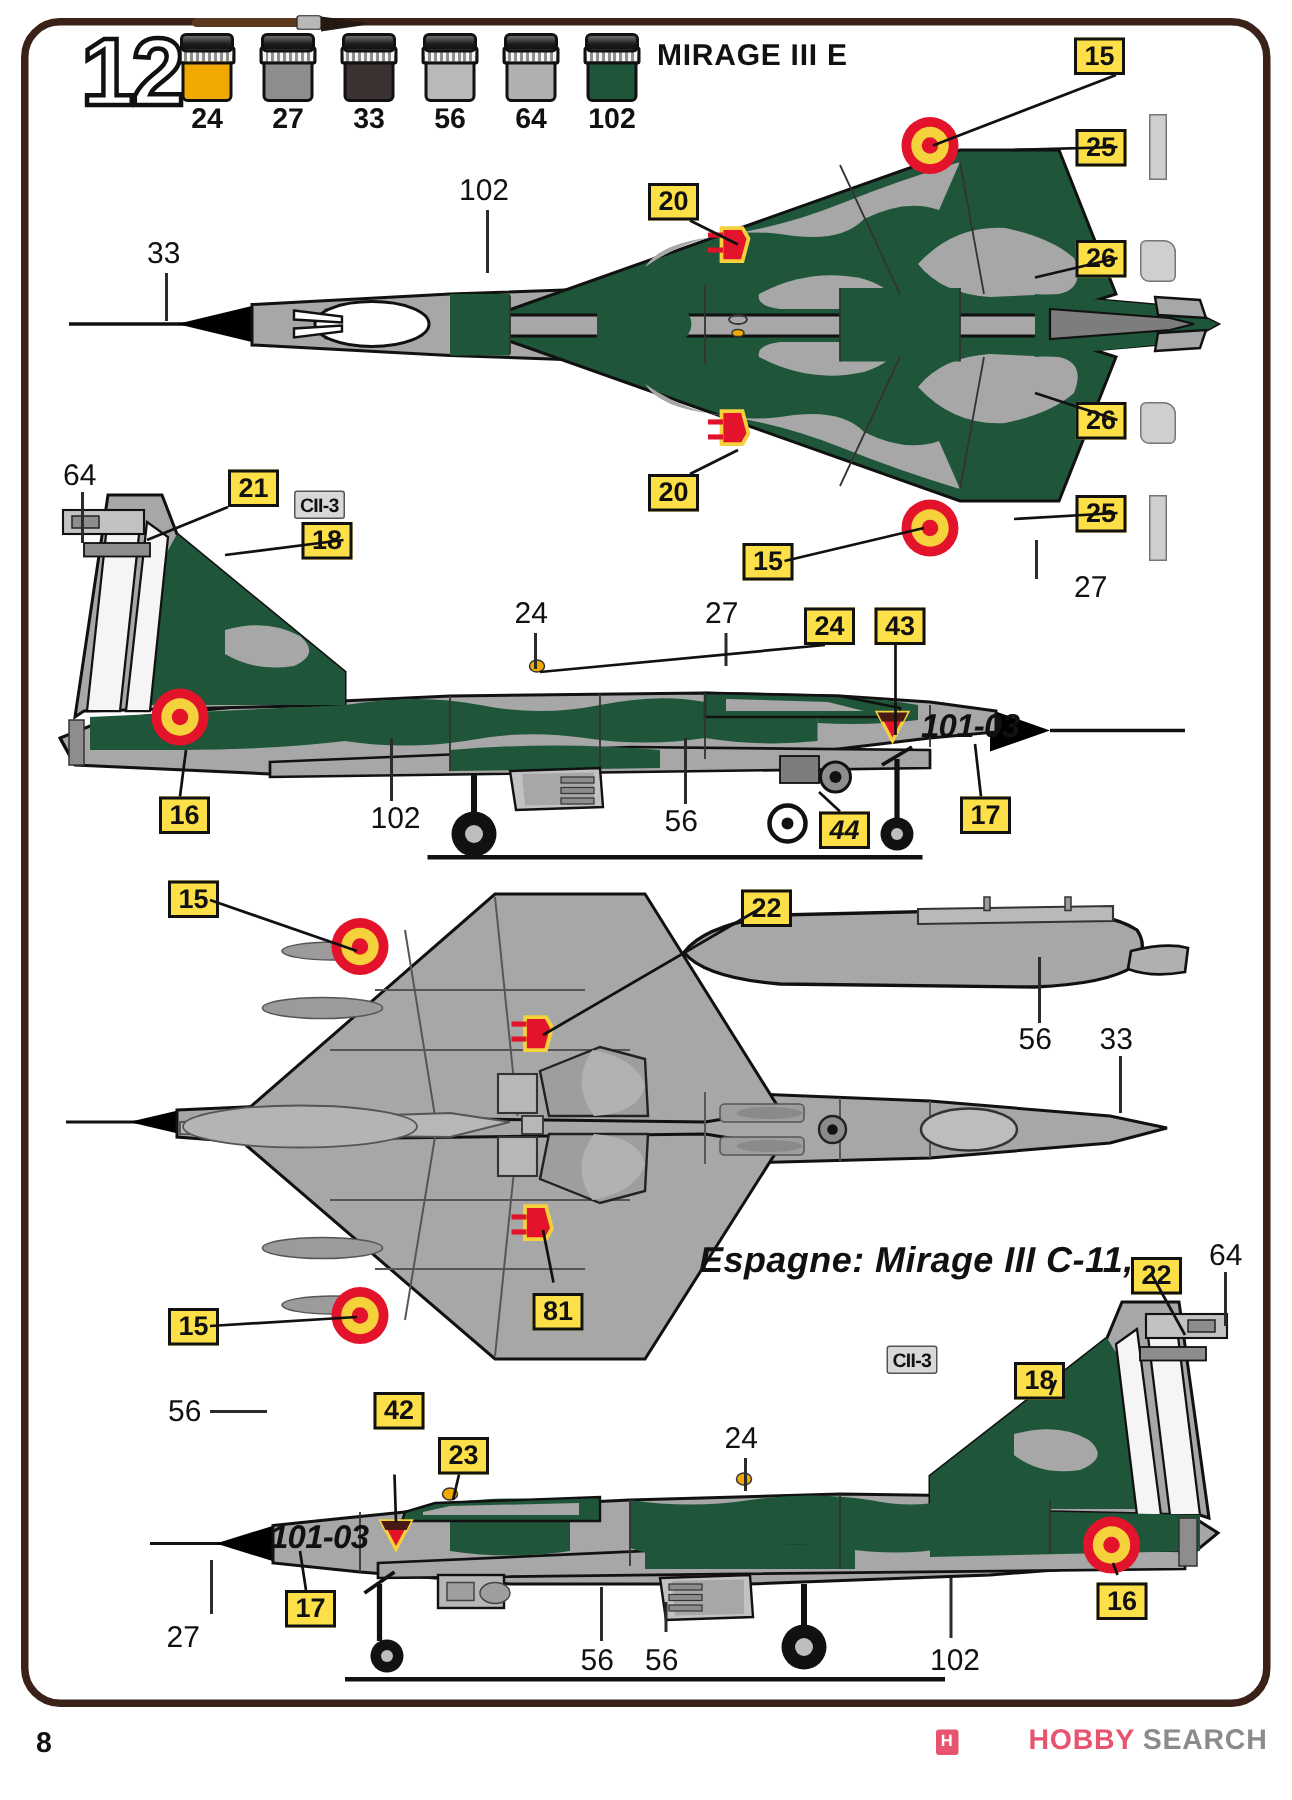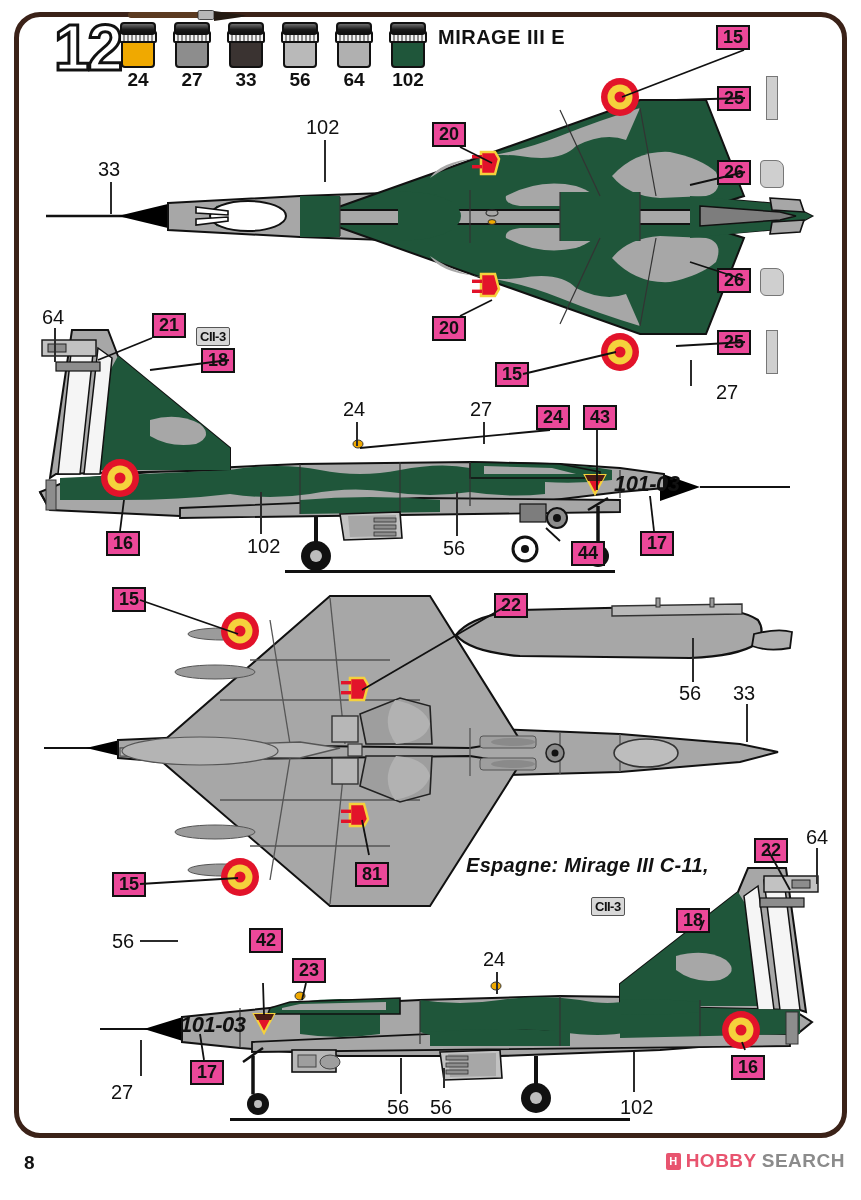--- a/index.html
+++ b/index.html
@@ -31,33 +31,33 @@
       border:2px solid #111;box-sizing:border-box;border-radius:4px;
       background:linear-gradient(180deg,#6d6d6d,#1b1b1b 60%,#111);}
   .pot .num{font-size:19px;font-weight:700;color:#111;margin-top:2px;
       line-height:19px;}
   .brush{position:absolute;left:128px;top:8px;width:122px;height:16px;}
 
   
   .kit-title{position:absolute;left:438px;top:26px;font-size:20px;
       font-weight:700;color:#111;letter-spacing:.5px;}
 
-  .caption{position:absolute;left:466px;top:826px;font-size:20px;
+  .caption{position:absolute;left:466px;top:826px;font-size:24px;
       font-weight:700;font-style:italic;color:#111;line-height:30px;
-      letter-spacing:.3px;margin-top:24px;}
+      letter-spacing:.3px;}
 
   
   .plabel{position:absolute;font-size:20px;color:#111;font-weight:400;}
   
   .lead{position:absolute;background:#2b2b2b;}
   .lead.v{width:1.6px;}
   .lead.h{height:1.6px;}
 
   
-  .boxed{position:absolute;border:2.2px solid #111;background:#ec4899;
+  .boxed{position:absolute;border:2.2px solid #111;background:#fde047;
       font-size:18px;font-weight:700;color:#111;padding:0px 5px 1px;
       line-height:21px;box-sizing:border-box;height:25px;min-width:28px;
       text-align:right;}
 
   
   .chip{position:absolute;background:#d8d8d8;border:1px solid #555;
       font-size:13px;font-weight:700;color:#111;padding:1px 3px;
       border-radius:2px;letter-spacing:-.5px;}
 
   
@@ -73,21 +73,21 @@
       pointer-events:none;}
 
   
   .pageno{position:absolute;left:24px;top:1152px;font-size:19px;
       font-weight:700;color:#111;}
   .wm{position:absolute;right:16px;top:1150px;display:flex;align-items:center;
       gap:5px;}
   .wm .wm-mark{width:15px;height:17px;background:#e8546f;border-radius:2px;
       color:#fff;font-size:11px;line-height:17px;text-align:center;
       font-weight:700;}
-  .wm .wm-a{font-size:19px;font-weight:700;color:#e8546f;letter-spacing:.5px;}
+  .wm .wm-a{font-size:19px;font-weight:700;color:#e8546f;letter-spacing:.5px;margin-left:42px;}
   .wm .wm-b{font-size:19px;font-weight:700;color:#8b8b8b;letter-spacing:.5px;}
 
   .serial{position:absolute;font-size:22px;font-weight:700;color:#111;
       font-style:italic;letter-spacing:-.5px;}
 </style>
 </head>
 <body>
 
 <div id="sheet">
 
@@ -490,21 +490,21 @@
       <div class="boxed" style="left: 717px; top: 160px;">26</div>
       <div class="boxed" style="left: 717px; top: 268px;">26</div>
       <div class="boxed" style="left: 432px; top: 316px;">20</div>
       <div class="boxed" style="left: 495px; top: 362px;">15</div>
       <div class="boxed" style="left: 717px; top: 330px;">25</div>
       <div class="boxed" style="left: 124px; top: 313px; margin-left: 28px;">21</div>
       <div class="boxed" style="left: 201px; top: 348px;">18</div>
       <div class="boxed" style="left: 106px; top: 531px;">16</div>
       <div class="boxed" style="left: 536px; top: 405px;">24</div>
       <div class="boxed" style="left: 583px; top: 405px;">43</div>
-      <div class="boxed" style="left: 571px; top: 541px;">44</div>
+      <div class="boxed" style="left: 546px; top: 541px; font-style: italic;">44</div>
       <div class="boxed" style="left: 640px; top: 531px;">17</div>
       <div class="boxed" style="left: 112px; top: 587px;">15</div>
       <div class="boxed" style="left: 494px; top: 593px;">22</div>
       <div class="boxed" style="left: 355px; top: 862px;">81</div>
       <div class="boxed" style="left: 112px; top: 872px;">15</div>
       <div class="boxed" style="left: 754px; top: 838px;">22</div>
       <div class="boxed" style="left: 676px; top: 908px;">18</div>
       <div class="boxed" style="left: 249px; top: 928px;">42</div>
       <div class="boxed" style="left: 292px; top: 958px;">23</div>
       <div class="boxed" style="left: 190px; top: 1060px;">17</div>

